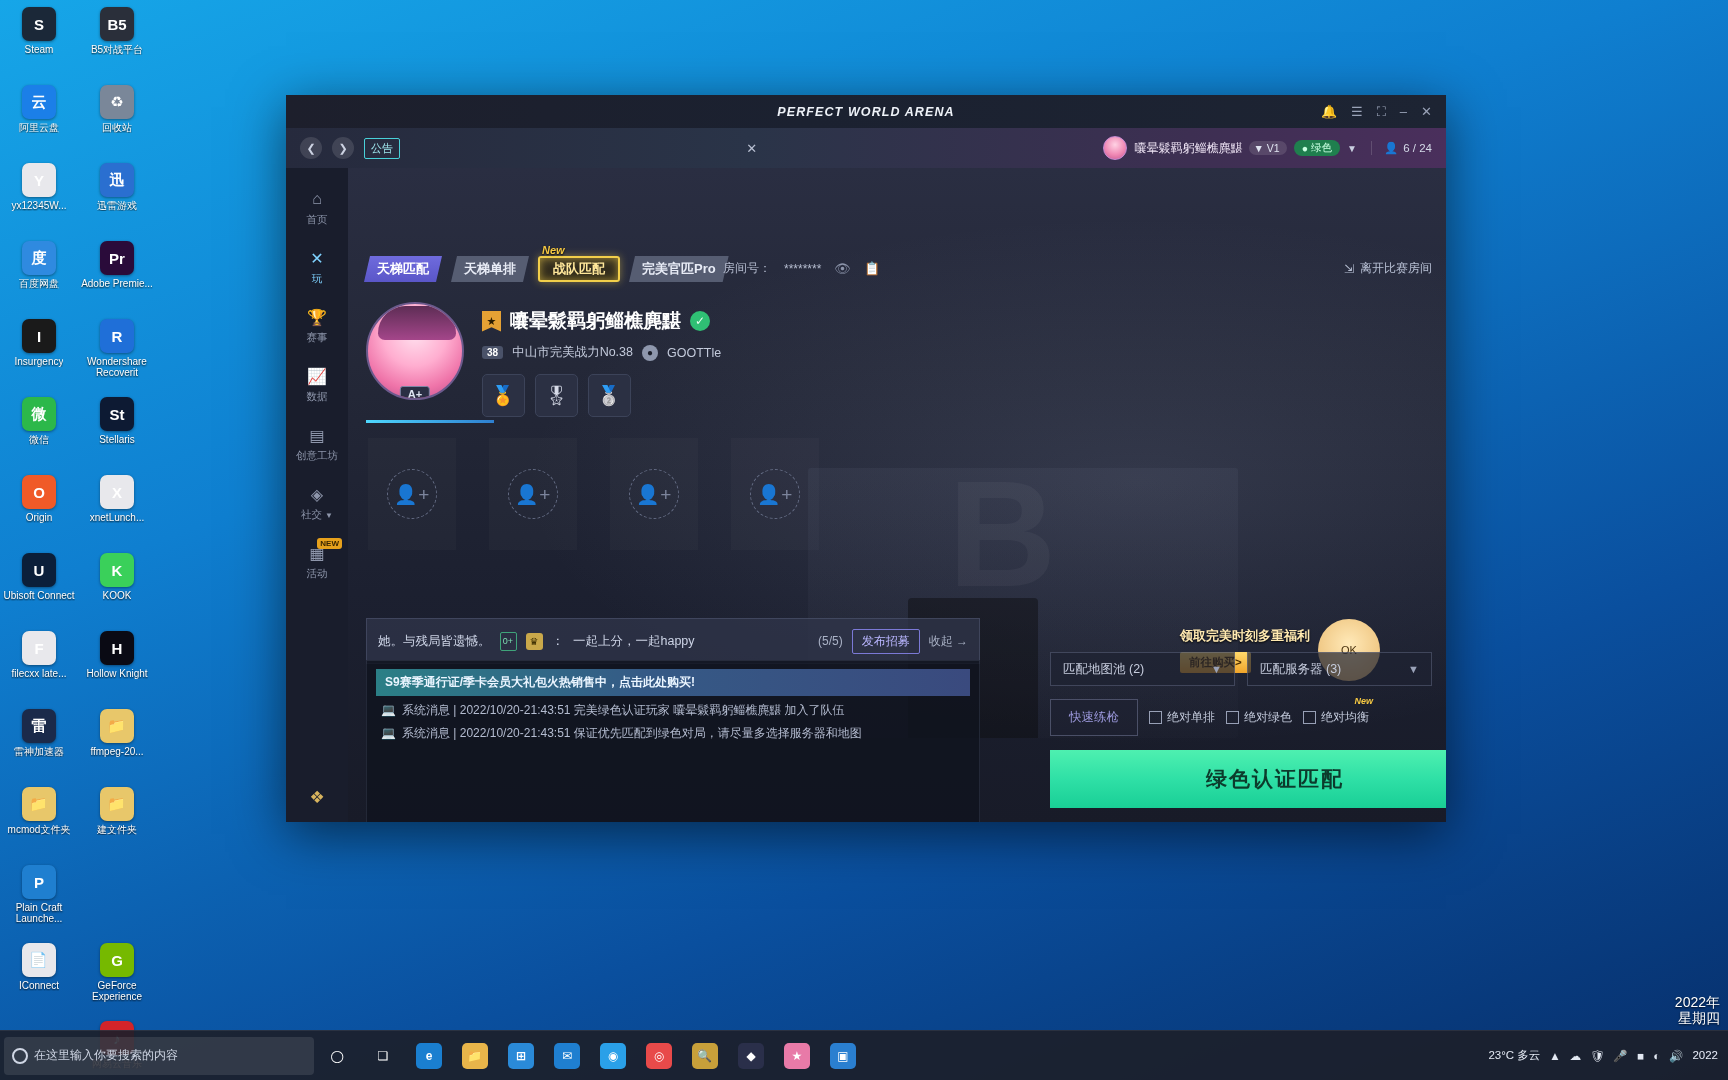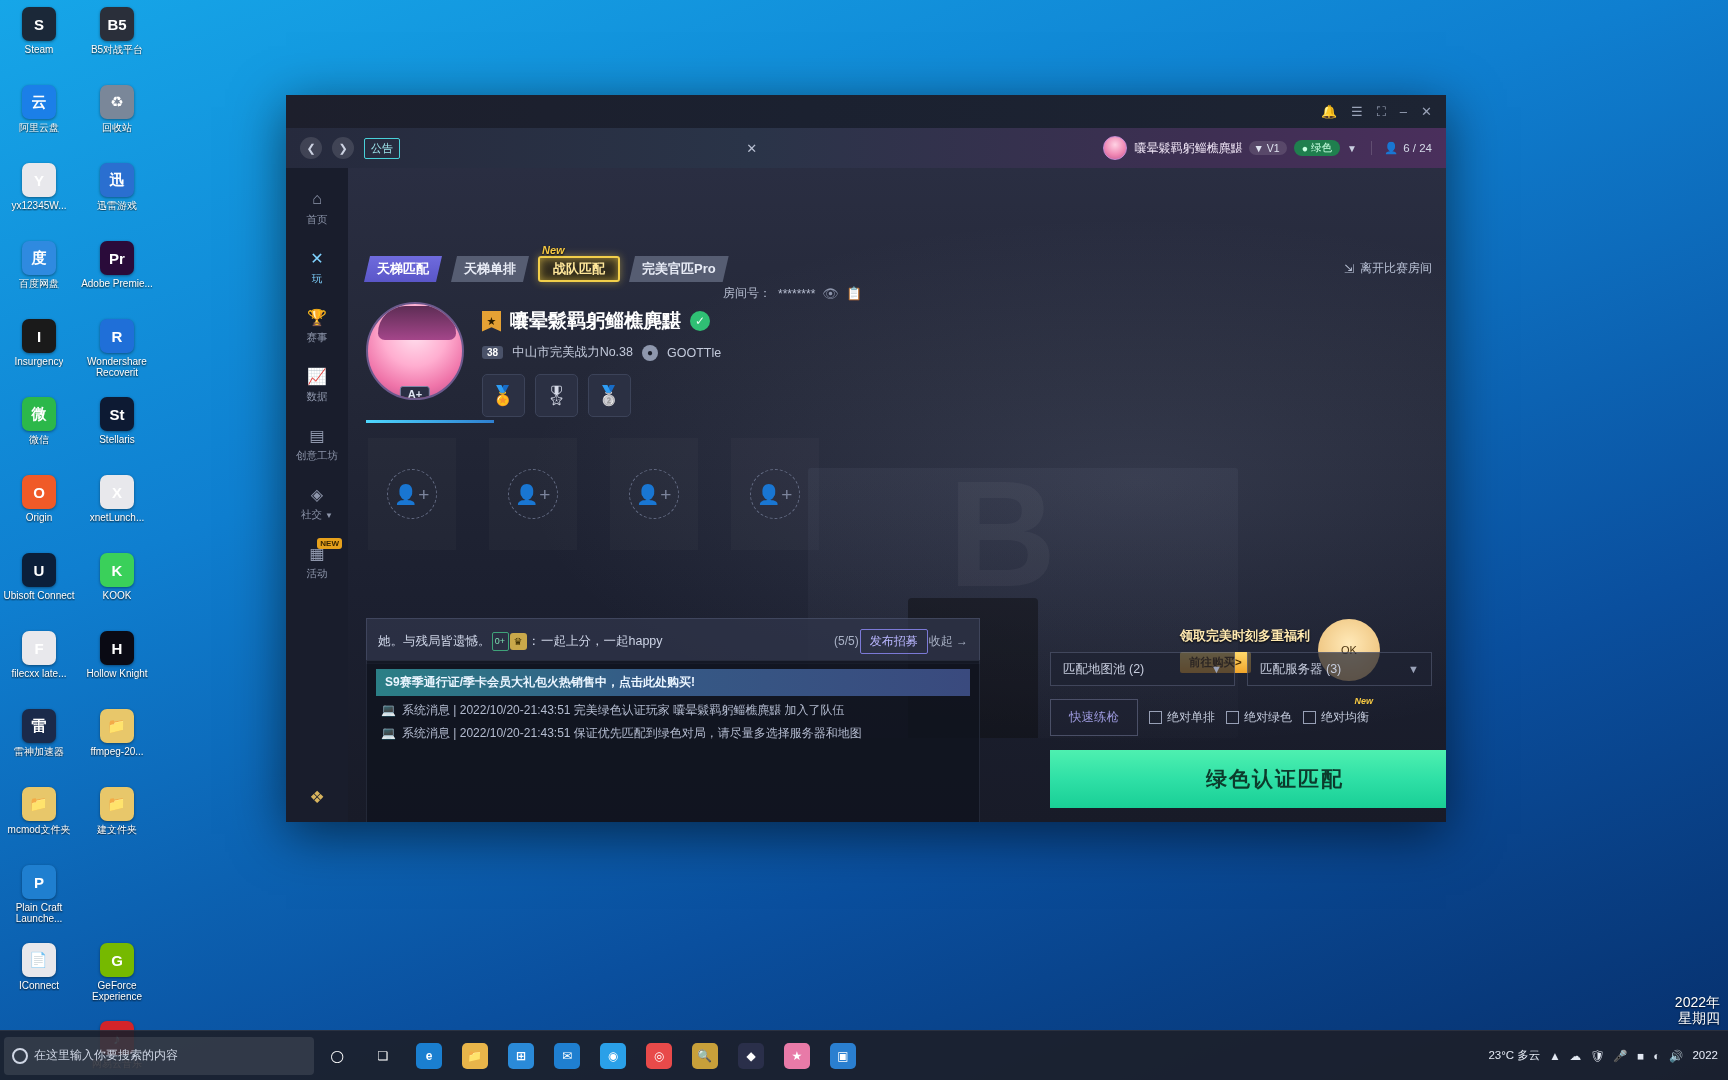--- a/index.html
+++ b/index.html
@@ -115,21 +115,21 @@
     font-size:13px; font-weight:bold; color:#e8ecf6; position:relative;
     clip-path: polygon(6px 0, 100% 0, calc(100% - 6px) 100%, 0 100%);
     background:#565d72; }
   .tab.blue { background:linear-gradient(180deg,#6f6bdd,#5a56c8); color:#fff; }
   .tab.gold { background:linear-gradient(180deg,#3a3322,#2b2618);
     border:2px solid #f2cf4a; color:#ffe79a; box-shadow:0 0 9px rgba(242,207,74,.6) inset, 0 0 9px rgba(242,207,74,.45);
     clip-path:none; border-radius:3px; }
   .newlabel { position:absolute; top:-14px; left:2px; font-size:11px; font-weight:bold;
     font-style:italic; color:#f5c842; text-shadow:0 1px 2px #000; }
   #roomno { position:absolute; left:375px; top:92px; font-size:12px; color:#b6bdd0;
-    display:flex; align-items:center; gap:7px;margin-top:25px; }
+    display:flex; align-items:center; gap:13px; }
   #roomno .eye, #roomno .copy { color:#8d95ab; font-size:13px; }
   #leaveroom { position:absolute; right:14px; top:92px; font-size:12px; color:#b8c0d4;
     display:flex; align-items:center; gap:6px; }
   
   #profile { position:absolute; left:18px; top:134px; display:flex; gap:18px; }
   #avatar-big { width:98px; height:98px; border-radius:50%; position:relative;
     background:radial-gradient(circle at 50% 32%, #ffe0ee 0%, #ffaed0 40%, #ef74a9 70%, #b84a85 100%);
     border:2px solid #6c5a8d; overflow:hidden; }
   #avatar-big .hairtop { position:absolute; left:10px; top:2px; width:78px; height:34px;
     border-radius:40px 40px 10px 10px; background:linear-gradient(180deg,#5e2d55,#a4468a); }
@@ -157,21 +157,21 @@
     background:linear-gradient(90deg,#4fd8ff,#2e7fd0); }
   
   #slots { position:absolute; left:20px; top:270px; display:flex; gap:33px; }
   .slot { width:88px; height:112px; background:rgba(255,255,255,.025); position:relative; }
   .slot .circ { position:absolute; left:50%; top:50%; transform:translate(-50%,-50%);
     width:50px; height:50px; border:1px dashed #656d85; border-radius:50%;
     display:flex; align-items:center; justify-content:center; color:#7c849c; font-size:19px; }
   
   #recruit { position:absolute; left:18px; top:450px; width:614px; height:46px;
     background:rgba(48,53,75,.75); border:1px solid rgba(120,128,160,.28);
-    display:flex; align-items:center; padding:0 11px; gap:1px; font-size:12.5px; color:#cdd4e6; }
+    display:flex; align-items:center; padding:0 11px; gap:9px; font-size:12.5px; color:#cdd4e6; }
   #recruit .tagA { width:17px; height:19px; border:1px solid #3fa37a; color:#7fe0b4;
     font-size:9px; display:flex; align-items:center; justify-content:center; border-radius:2px; }
   #recruit .tagB { width:17px; height:17px; border-radius:3px; background:#c9a84a; color:#3a2c00;
     font-size:10px; display:flex; align-items:center; justify-content:center; }
   #recruit .count { margin-left:auto; color:#aab2c6; font-size:12px; }
   #recruit .pubbtn { border:1px solid #7b79d6; color:#b9b6ff; font-size:12px;
     padding:3px 9px; border-radius:2px; }
   #recruit .fold { color:#aab2c6; font-size:12px; }
   
   #chat { position:absolute; left:18px; top:492px; width:614px; height:215px;
@@ -327,20 +327,21 @@
   </div>
 
 <div id="date-float">
   <div>2022年</div>
   <div>星期四</div>
 </div>
 
 <div id="app">
 
   <div id="titlebar">
+    <div id="app-title">PERFECT WORLD ARENA</div>
     <div id="title-ctrls">
       <span class="tc">🔔</span>
       <span class="tc">☰</span>
       <span class="tc">⛶</span>
       <span class="tc">–</span>
       <span class="tc">✕</span>
     </div>
   </div>
 
   <div id="navbar">

